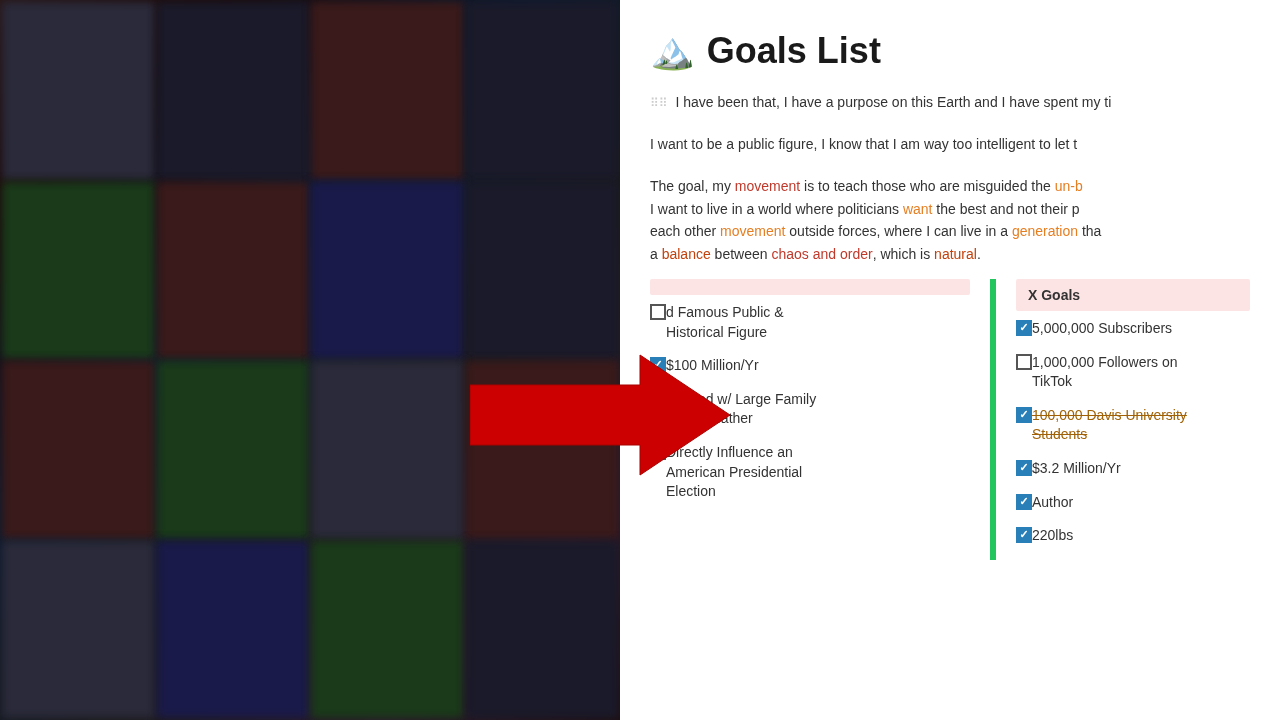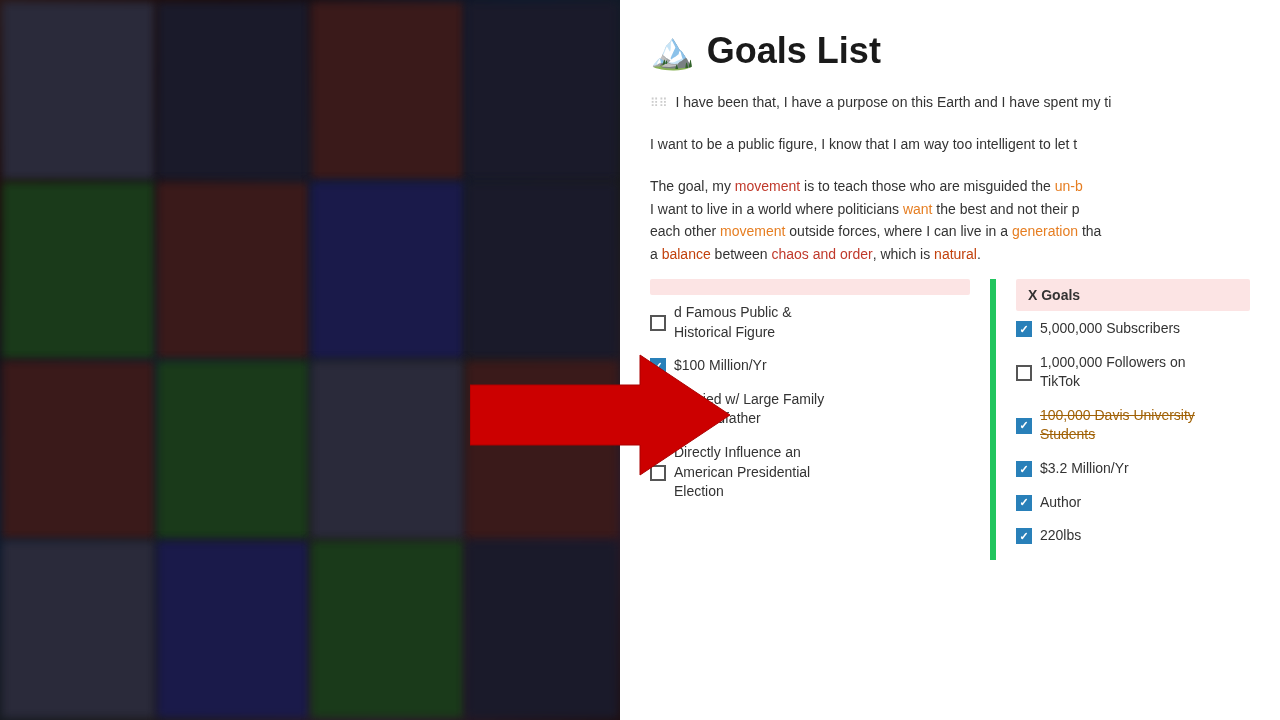--- a/index.html
+++ b/index.html
@@ -136,22 +136,22 @@
       padding: 8px 12px;
       font-weight: bold;
       font-size: 14px;
       color: #333;
       margin-bottom: 8px;
       border-radius: 2px;
     }
 
     .goal-item {
       display: flex;
-      align-items: center;
-      gap: 8px;
+      align-items: flex-start;
+      gap: 0;
       margin-bottom: 14px;
       font-size: 14px;
       color: #333;
       line-height: 1.4;
     }
 
     .checkbox {
       width: 16px;
       height: 16px;
       border: 2px solid #555;

